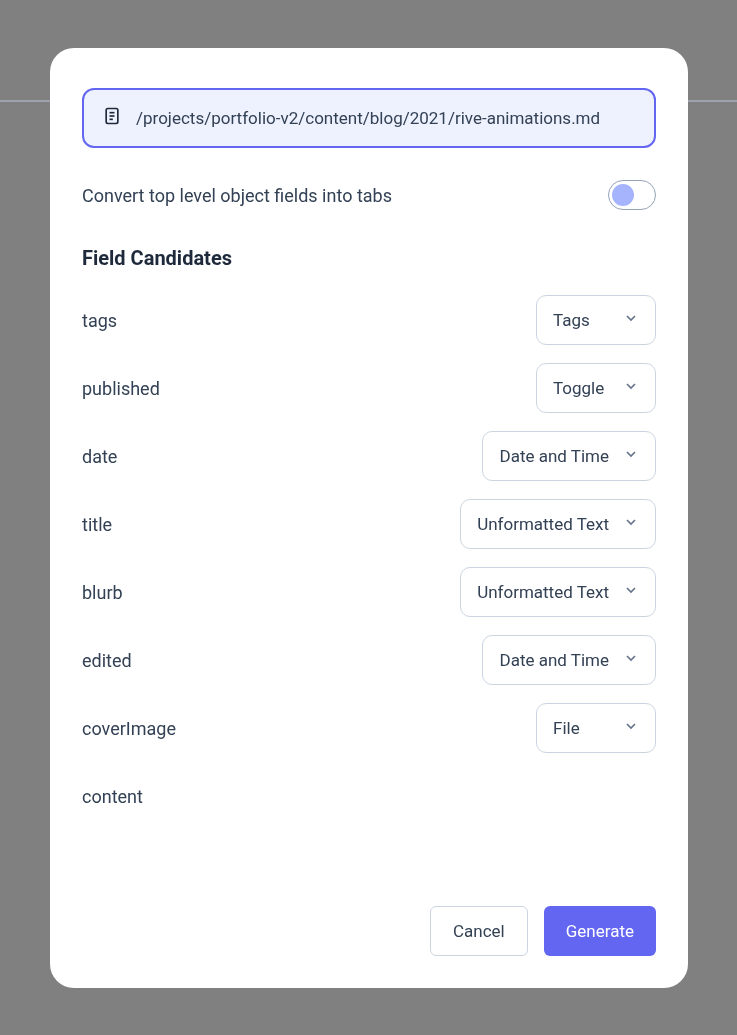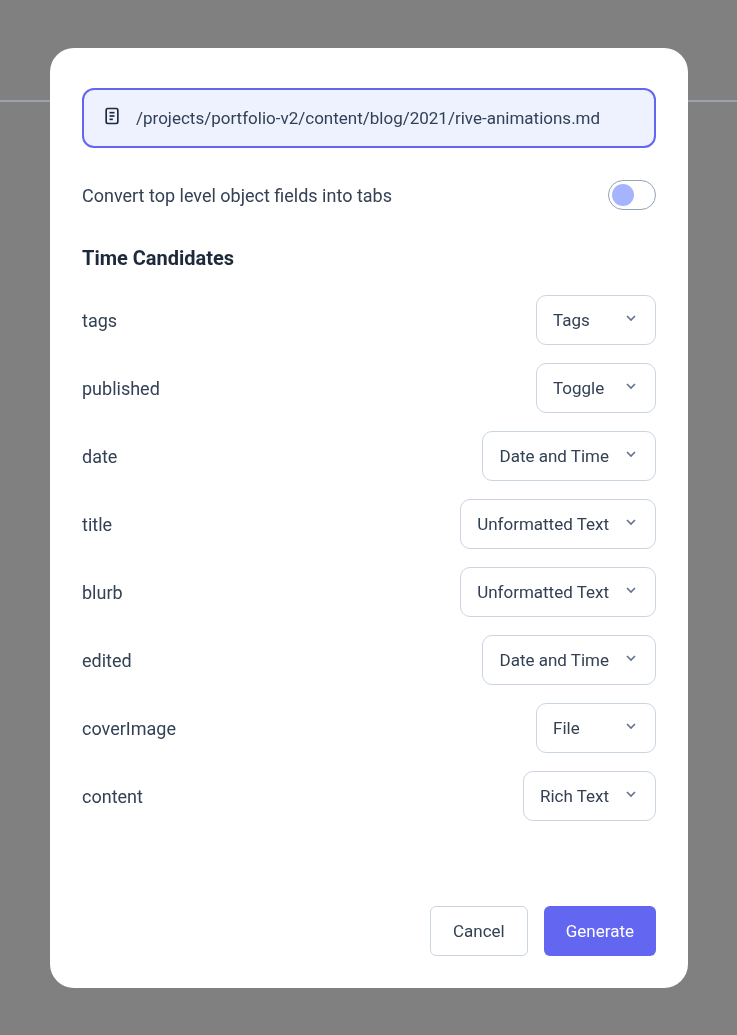--- a/index.html
+++ b/index.html
@@ -168,21 +168,21 @@
     <span class="path-text">/projects/portfolio-v2/content/blog/2021/rive-animations.md</span>
   </div>
 
   <div class="toggle-row">
     <span class="toggle-label">Convert top level object fields into tabs</span>
     <div class="toggle-switch">
       <div class="toggle-knob"></div>
     </div>
   </div>
 
-  <h2 class="section-title">Time Candidates</h2>
+  <h2 class="section-title">Field Candidates</h2>
 
   <div class="fields-container">
 
     <div class="field-row">
       <span class="field-name">tags</span>
       <div class="field-select">
         <span class="field-select-value">Tags</span>
         <span class="chevron">
           <svg width="16" height="16" viewBox="0 0 24 24" fill="none" stroke="currentColor" stroke-width="2.5">
               <polyline points="6 9 12 15 18 9"></polyline>
@@ -258,28 +258,20 @@
         <span class="chevron">
           <svg width="16" height="16" viewBox="0 0 24 24" fill="none" stroke="currentColor" stroke-width="2.5">
               <polyline points="6 9 12 15 18 9"></polyline>
             </svg>
         </span>
       </div>
     </div>
 
     <div class="field-row">
       <span class="field-name">content</span>
-      <div class="field-select">
-        <span class="field-select-value">Rich Text</span>
-        <span class="chevron">
-          <svg width="16" height="16" viewBox="0 0 24 24" fill="none" stroke="currentColor" stroke-width="2.5">
-              <polyline points="6 9 12 15 18 9"></polyline>
-            </svg>
-        </span>
-      </div>
     </div>
   </div>
 
   <div class="actions">
     <button class="btn btn-cancel">Cancel</button>
     <button class="btn btn-generate">Generate</button>
   </div>
 </div>
 
 </body></html>

